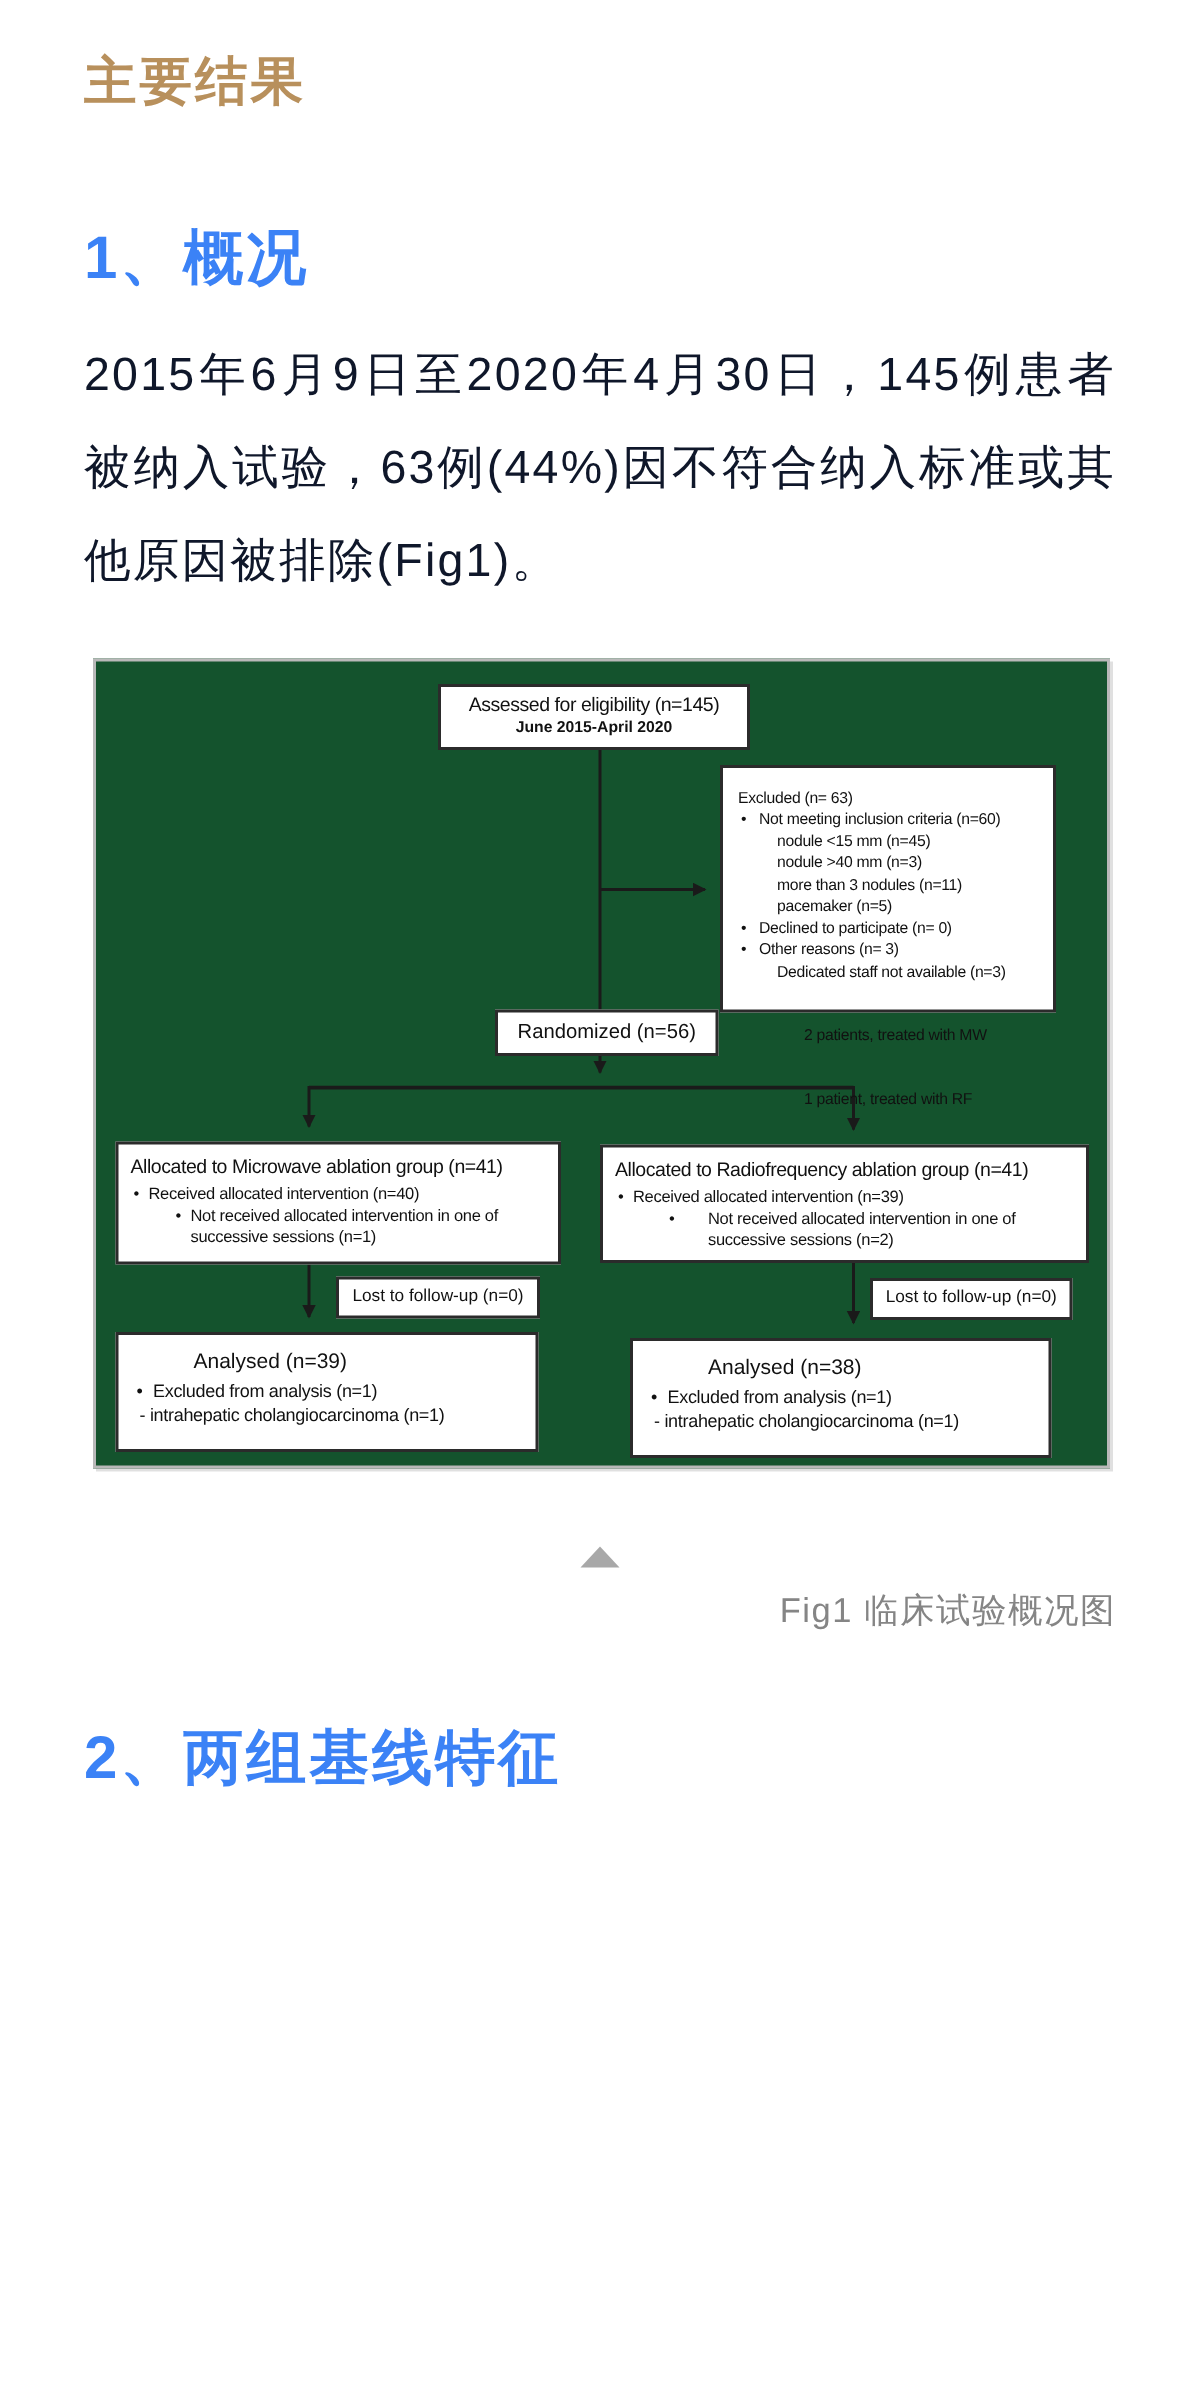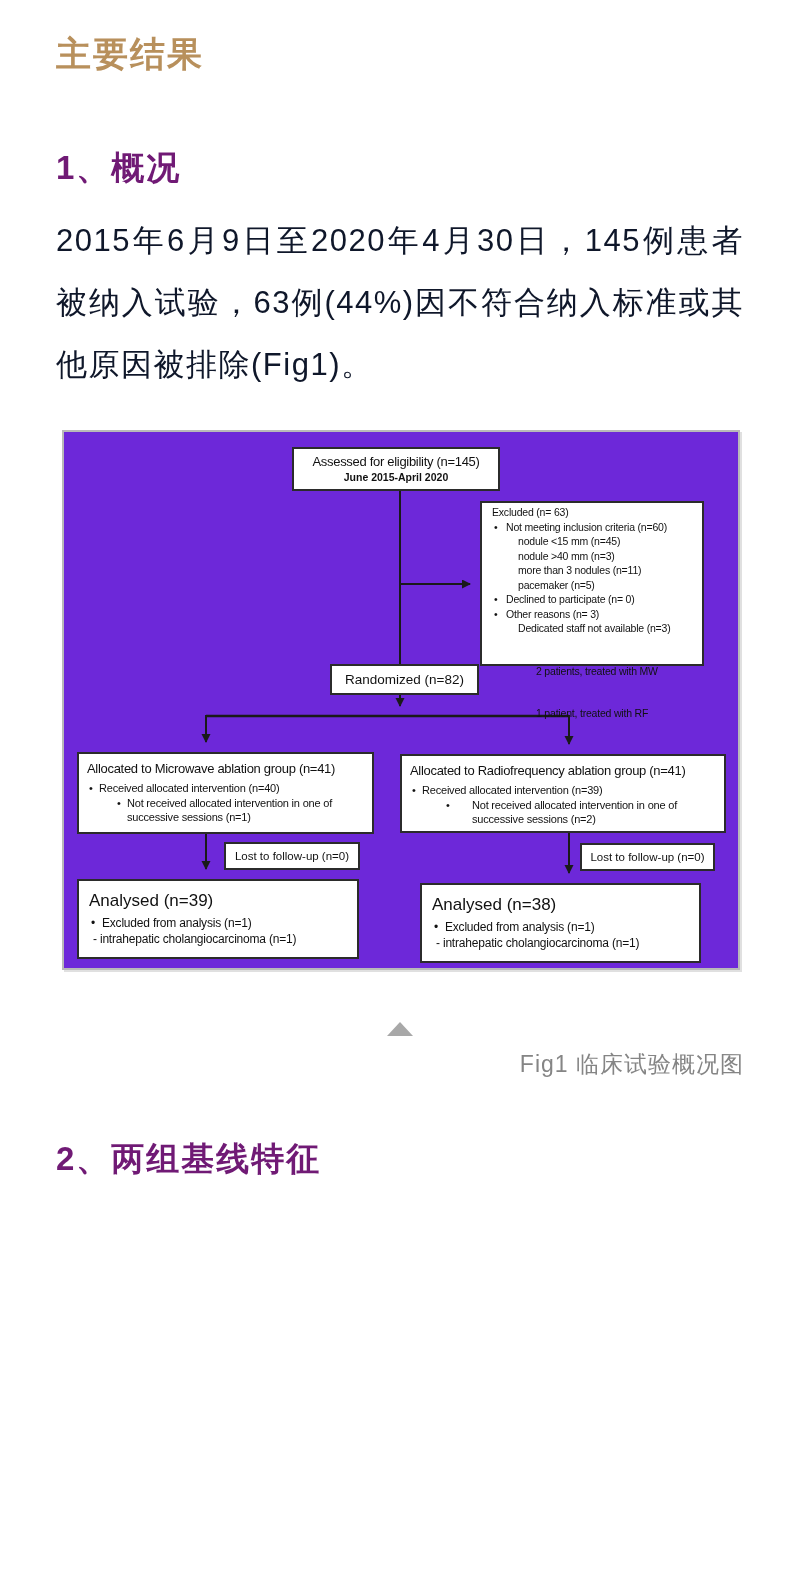--- a/index.html
+++ b/index.html
@@ -12,55 +12,55 @@
   .page { padding:0 56px; }
 
   
   .main-heading {
     margin-top:36px;
     font-family:"Liberation Serif","DejaVu Serif",serif;
     font-weight:700; font-size:35px; line-height:1.1;
     color:#b8905c; letter-spacing:2px;
   }
   .sec-heading {
-    font-weight:700; font-size:33px; line-height:1.15;
-    color:#701a75; letter-spacing:2px;
+    font-weight:700; font-size:40px; line-height:1.15;
+    color:#3b82f6; letter-spacing:2px;
   }
   .sec-heading.s1 { margin-top:74px; }
   .sec-heading.s2 { margin-top:60px; }
 
   
   .para {
     margin-top:24px;
     font-size:31px; line-height:62px; letter-spacing:1.5px;
     color:#0f172a; text-align:justify;
   }
   .para.p2 { margin-top:26px; }
 
   
   .flow {
     position:relative; margin-top:34px; margin-left:6px;
     width:678px; height:540px;
     border:2px solid #b9b9b9;
     box-shadow:2px 2px 0 rgba(0,0,0,0.12);
-    background:#6d28d9;
+    background:#14532d;
   }
   .flow svg.connectors { position:absolute; left:0; top:0; width:678px; height:540px; }
 
   .fbox {
     position:absolute; background:#fff; border:2px solid #2b2b2b;
     color:#111; line-height:1.28;
   }
   .fb-center { display:flex; flex-direction:column; align-items:center; justify-content:center; text-align:center; }
 
   .assessed { left:228px; top:15px; width:208px; height:44px; }
   .assessed .fb-title { font-size:13px; letter-spacing:-0.3px; white-space:nowrap; }
   .assessed .fb-sub   { font-size:10.5px; font-weight:700; white-space:nowrap; }
 
-  .excluded { left:416px; top:69px; width:224px; height:165px; padding:2px 4px 0 6px; }
+  .excluded { left:416px; top:69px; width:224px; height:165px; padding:13px 4px 0 6px; }
   .xrow { position:relative; font-size:10.5px; line-height:14.5px; white-space:nowrap; letter-spacing:-0.2px; }
   .xrow.lv0 { padding-left:4px; }
   .xrow.lv1 { padding-left:18px; }
   .xrow.lv1::before { content:"•"; position:absolute; left:6px; }
   .xrow.lv2 { padding-left:30px; }
   .xrow.lv3 { padding-left:48px;margin-top:28px; }
 
   .randomized { left:266px; top:232px; width:149px; height:31px; font-size:13.5px; white-space:nowrap; }
 
   .alloc { padding:7px 6px 0 8px; }
@@ -75,21 +75,21 @@
   .alloc-right .arow.b2 { padding-left:62px; }
   .alloc-right .arow.b2::before { content:"•"; position:absolute; left:36px; }
 
   .lost { font-size:11.5px; white-space:nowrap; }
   .lost-left  { left:160px; top:410px; width:136px; height:28px; }
   .lost-right { left:516px; top:411px; width:135px; height:28px; }
 
   .analysed { padding:9px 6px 0 10px; }
   .analysed-left  { left:13px;  top:447px; width:282px; height:80px; }
   .analysed-right { left:356px; top:451px; width:281px; height:80px; }
-  .analysed .fb-title { font-size:17px; margin-bottom:3px; }
+  .analysed .fb-title { font-size:14px; margin-bottom:3px;margin-left:40px; }
   .nrow { position:relative; font-size:12px; line-height:16px; letter-spacing:-0.2px; white-space:nowrap; }
   .nrow.b1 { padding-left:13px; }
   .nrow.b1::before { content:"•"; position:absolute; left:2px; }
   .nrow.dash { padding-left:4px; }
 
   
   .tri-wrap { margin-top:52px; text-align:center; line-height:0; }
   .tri {
     display:inline-block; width:0; height:0;
     border-left:13px solid transparent; border-right:13px solid transparent;
@@ -141,21 +141,21 @@
       <div class="xrow lv2">nodule &gt;40 mm (n=3)</div>
       <div class="xrow lv2">more than 3 nodules (n=11)</div>
       <div class="xrow lv2">pacemaker (n=5)</div>
       <div class="xrow lv1">Declined to participate (n= 0)</div>
       <div class="xrow lv1">Other reasons (n= 3)</div>
       <div class="xrow lv2">Dedicated staff not available (n=3)</div>
       <div class="xrow lv3">2 patients, treated with MW</div>
       <div class="xrow lv3">1 patient, treated with RF</div>
     </div>
 
-    <div class="fbox randomized fb-center">Randomized (n=82)</div>
+    <div class="fbox randomized fb-center">Randomized (n=56)</div>
 
     <div class="fbox alloc alloc-left">
       <div class="fb-title">Allocated to Microwave ablation group (n=41)</div>
       <div class="arow b1">Received allocated intervention (n=40)</div>
       <div class="arow b2">Not received allocated intervention in one of successive sessions (n=1)</div>
     </div>
 
     <div class="fbox alloc alloc-right">
       <div class="fb-title">Allocated to Radiofrequency ablation group (n=41)</div>
       <div class="arow b1">Received allocated intervention (n=39)</div>

